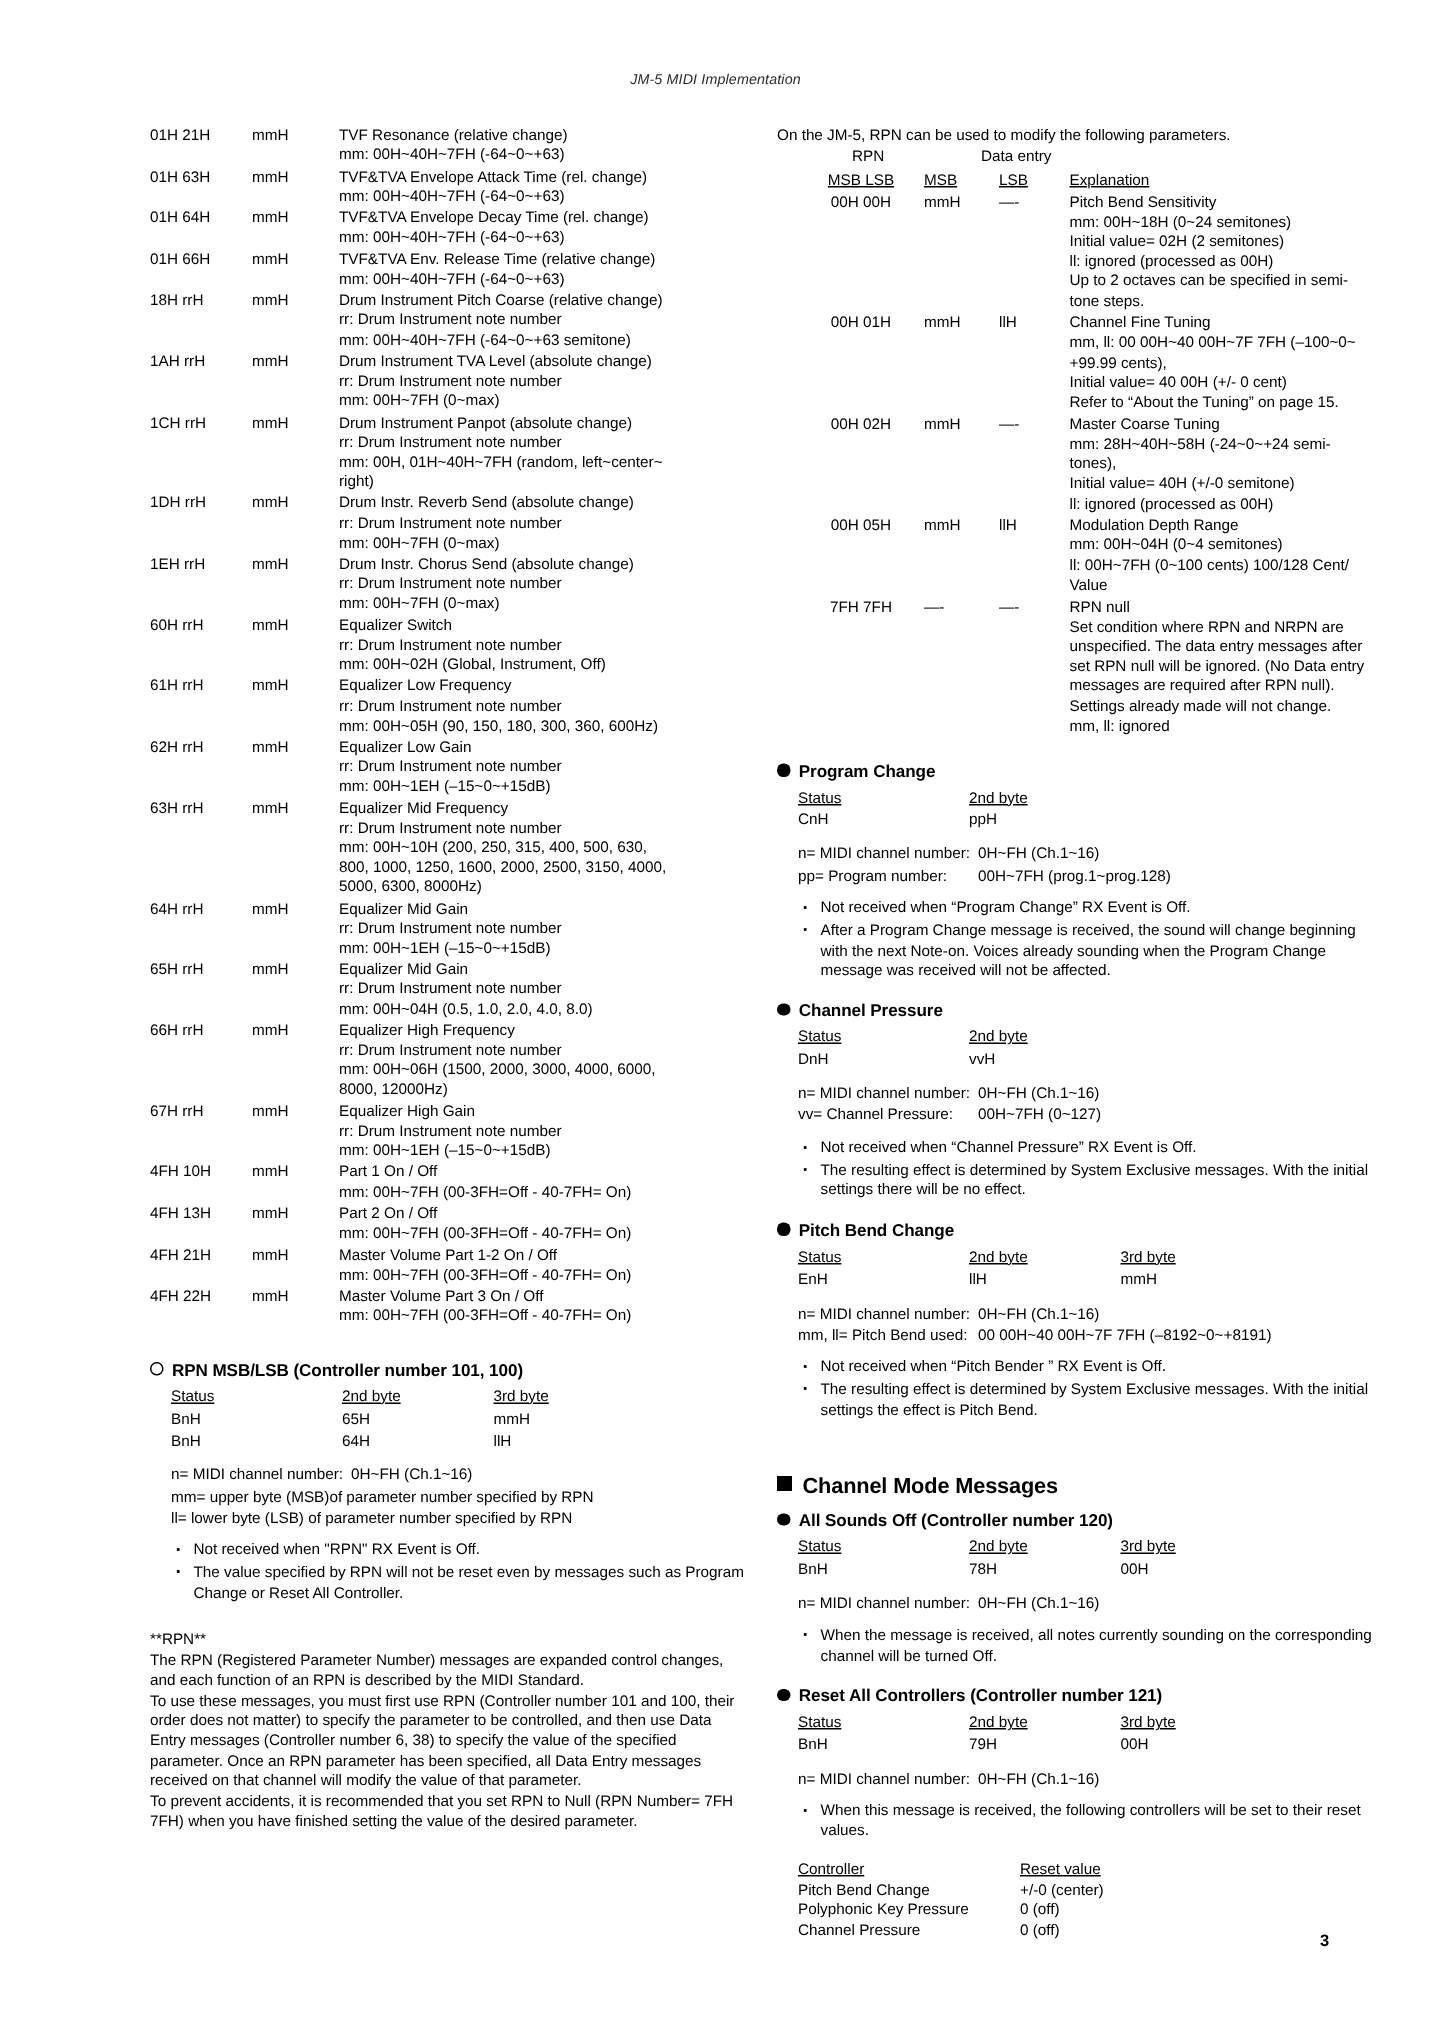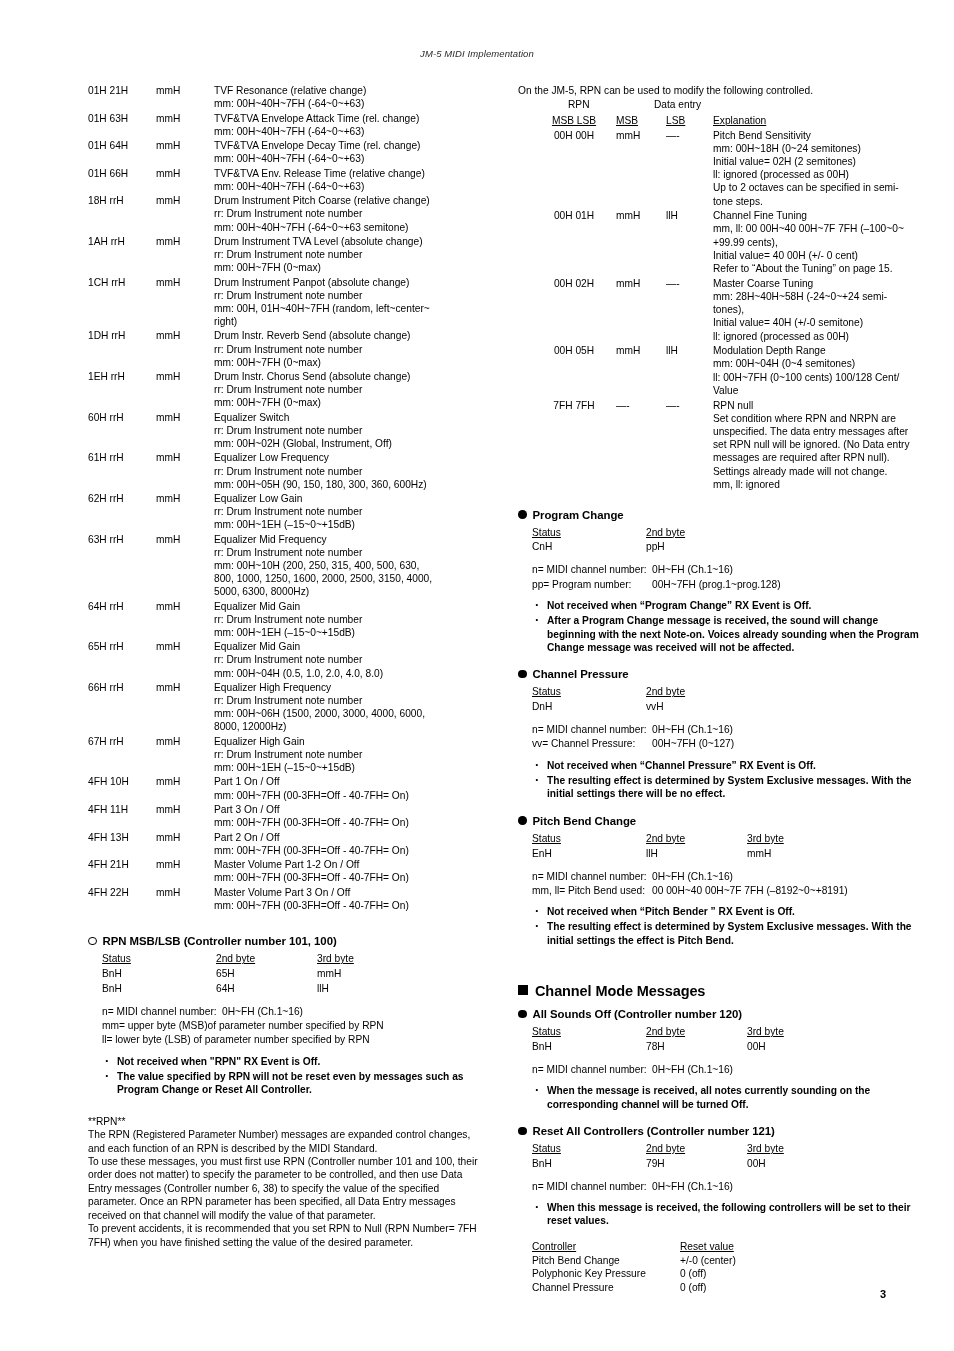--- a/index.html
+++ b/index.html
@@ -39,21 +39,21 @@
   .columns {
     position: absolute;
     top: 84px;
     left: 0;
     width: 954px;
   }
   .col {
     position: absolute;
     top: 0;
   }
-  .col-left  { left: 88px;  width: 400px; }
+  .col-left  { left: 100px;  width: 400px; }
   .col-right { left: 518px; width: 402px; }
 
   
   .ptable { width: 100%; border-collapse: collapse; }
   .ptable td {
     vertical-align: top;
     font-size: 10.2px;
     line-height: 13.1px;
     padding: 0 0 1.4px 0;
   }
@@ -123,21 +123,20 @@
     margin: 7px 0 0 0;
     padding: 0 0 0 17px;
     list-style: none;
     font-size: 10.2px;
     line-height: 13.4px;
   }
   ul.bullets li {
     position: relative;
     padding: 0 0 1px 12px;
     margin-bottom: 1px;
-    font-weight: bold;
   }
   ul.bullets li:before {
     content: "\00B7";
     position: absolute;
     left: 0;
     top: -1px;
     font-size: 13px;
     font-weight: bold;
   }
 
@@ -366,28 +365,20 @@
             </tr>
             <tr>
               <td class="c-addr">4FH 10H</td>
               <td class="c-val">mmH</td>
               <td class="c-desc">
                 <span class="desc-line">Part 1 On / Off</span>
                 <span class="desc-line">mm: 00H~7FH (00-3FH=Off - 40-7FH= On)</span>
               </td>
             </tr>
             <tr>
-              <td class="c-addr">4FH 11H</td>
-              <td class="c-val">mmH</td>
-              <td class="c-desc">
-                <span class="desc-line">Part 3 On / Off</span>
-                <span class="desc-line">mm: 00H~7FH (00-3FH=Off - 40-7FH= On)</span>
-              </td>
-            </tr>
-            <tr>
               <td class="c-addr">4FH 13H</td>
               <td class="c-val">mmH</td>
               <td class="c-desc">
                 <span class="desc-line">Part 2 On / Off</span>
                 <span class="desc-line">mm: 00H~7FH (00-3FH=Off - 40-7FH= On)</span>
               </td>
             </tr>
             <tr>
               <td class="c-addr">4FH 21H</td>
               <td class="c-val">mmH</td>
@@ -457,21 +448,21 @@
         <p class="para">The RPN (Registered Parameter Number) messages are expanded control changes, and each function of an RPN is described by the MIDI Standard.</p>
         <p class="para">To use these messages, you must first use RPN (Controller number 101 and 100, their order does not matter) to specify the parameter to be controlled, and then use Data Entry messages (Controller number 6, 38) to specify the value of the specified parameter. Once an RPN parameter has been specified, all Data Entry messages received on that channel will modify the value of that parameter.</p>
         <p class="para">To prevent accidents, it is recommended that you set RPN to Null (RPN Number= 7FH 7FH) when you have finished setting the value of the desired parameter.</p>
       </div>
 
     </div>
 
     <div class="col col-right">
 
       <div>
-        <p class="rpn-intro">On the JM-5, RPN can be used to modify the following controlled.</p>
+        <p class="rpn-intro">On the JM-5, RPN can be used to modify the following parameters.</p>
         <div class="rpn-subhdr">
           <span class="a">RPN</span><span>Data entry</span>
         </div>
         <table class="rpntable">
           <tbody>
             <tr>
               <td class="rp-c1"><span class="ul">MSB LSB</span></td>
               <td class="rp-c2"><span class="ul">MSB</span></td>
               <td class="rp-c3"><span class="ul">LSB</span></td>
               <td class="rp-c4"><span class="ul">Explanation</span></td>

